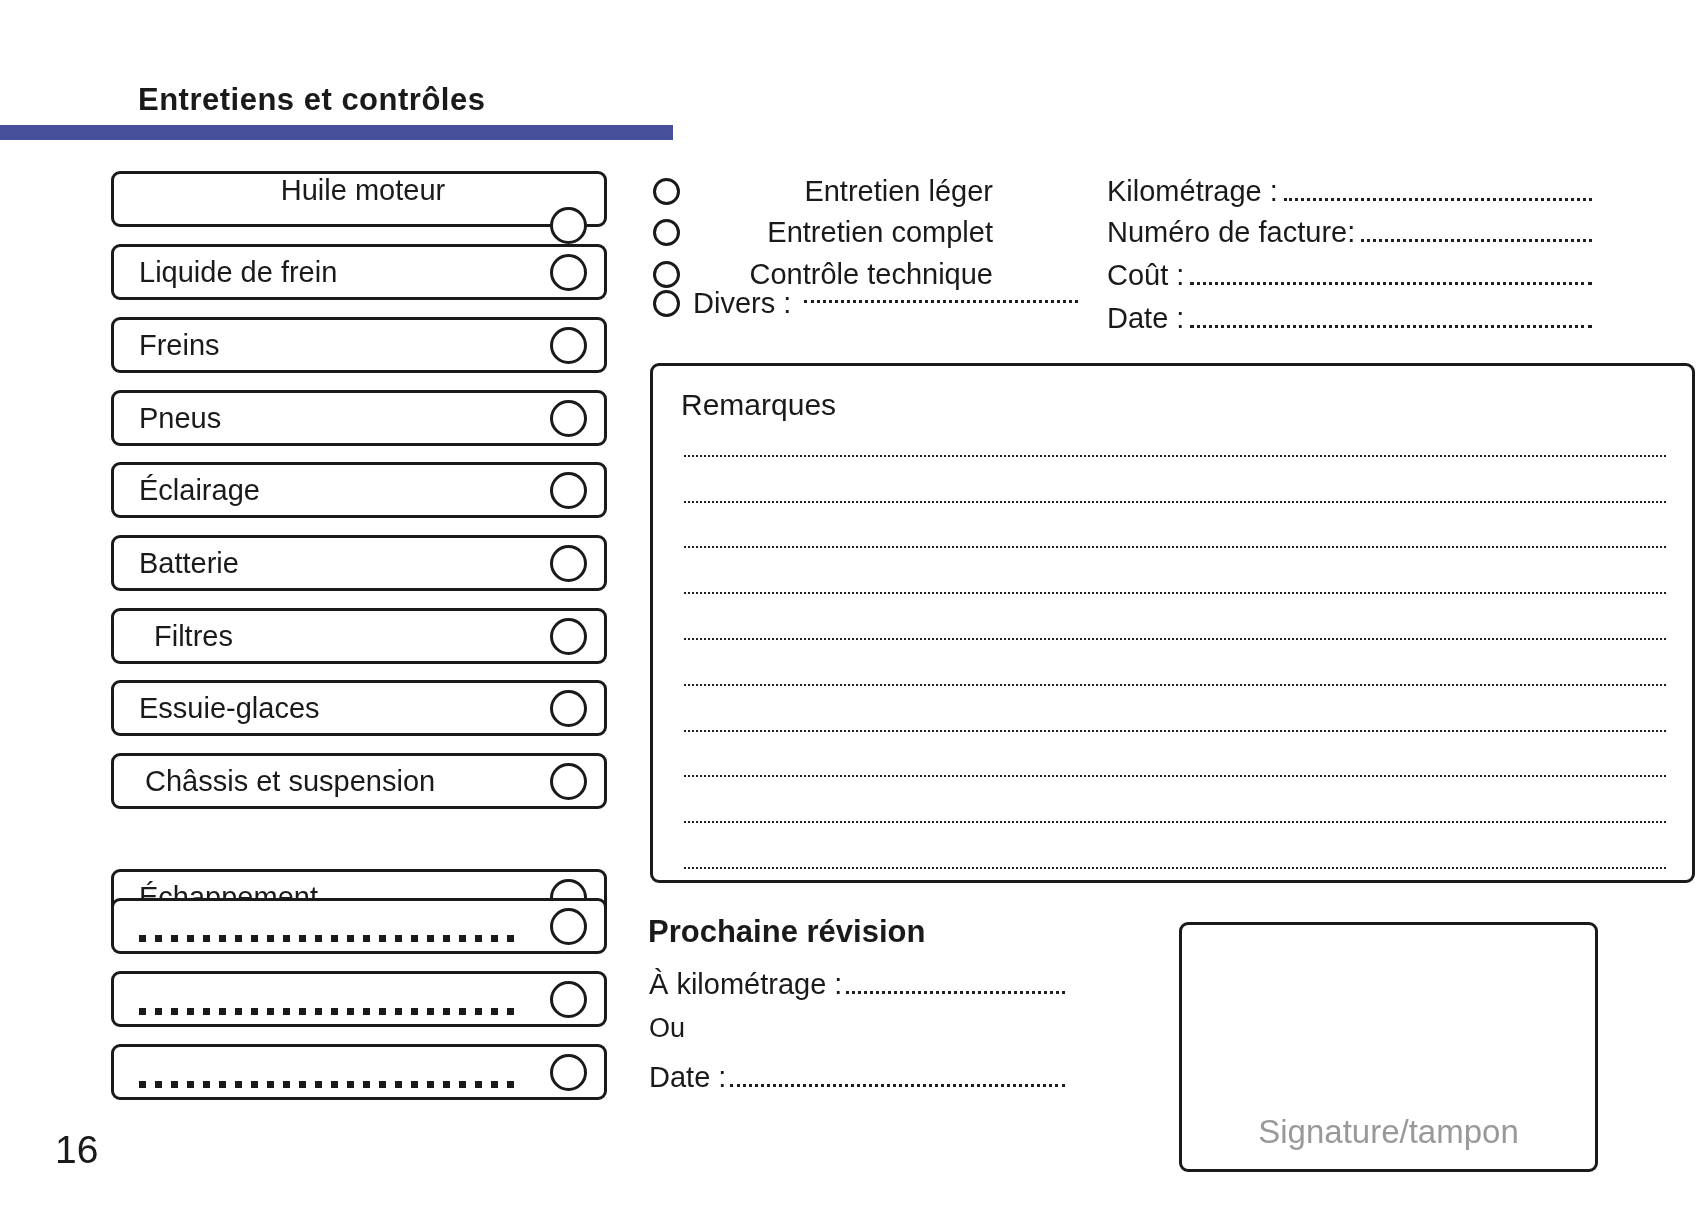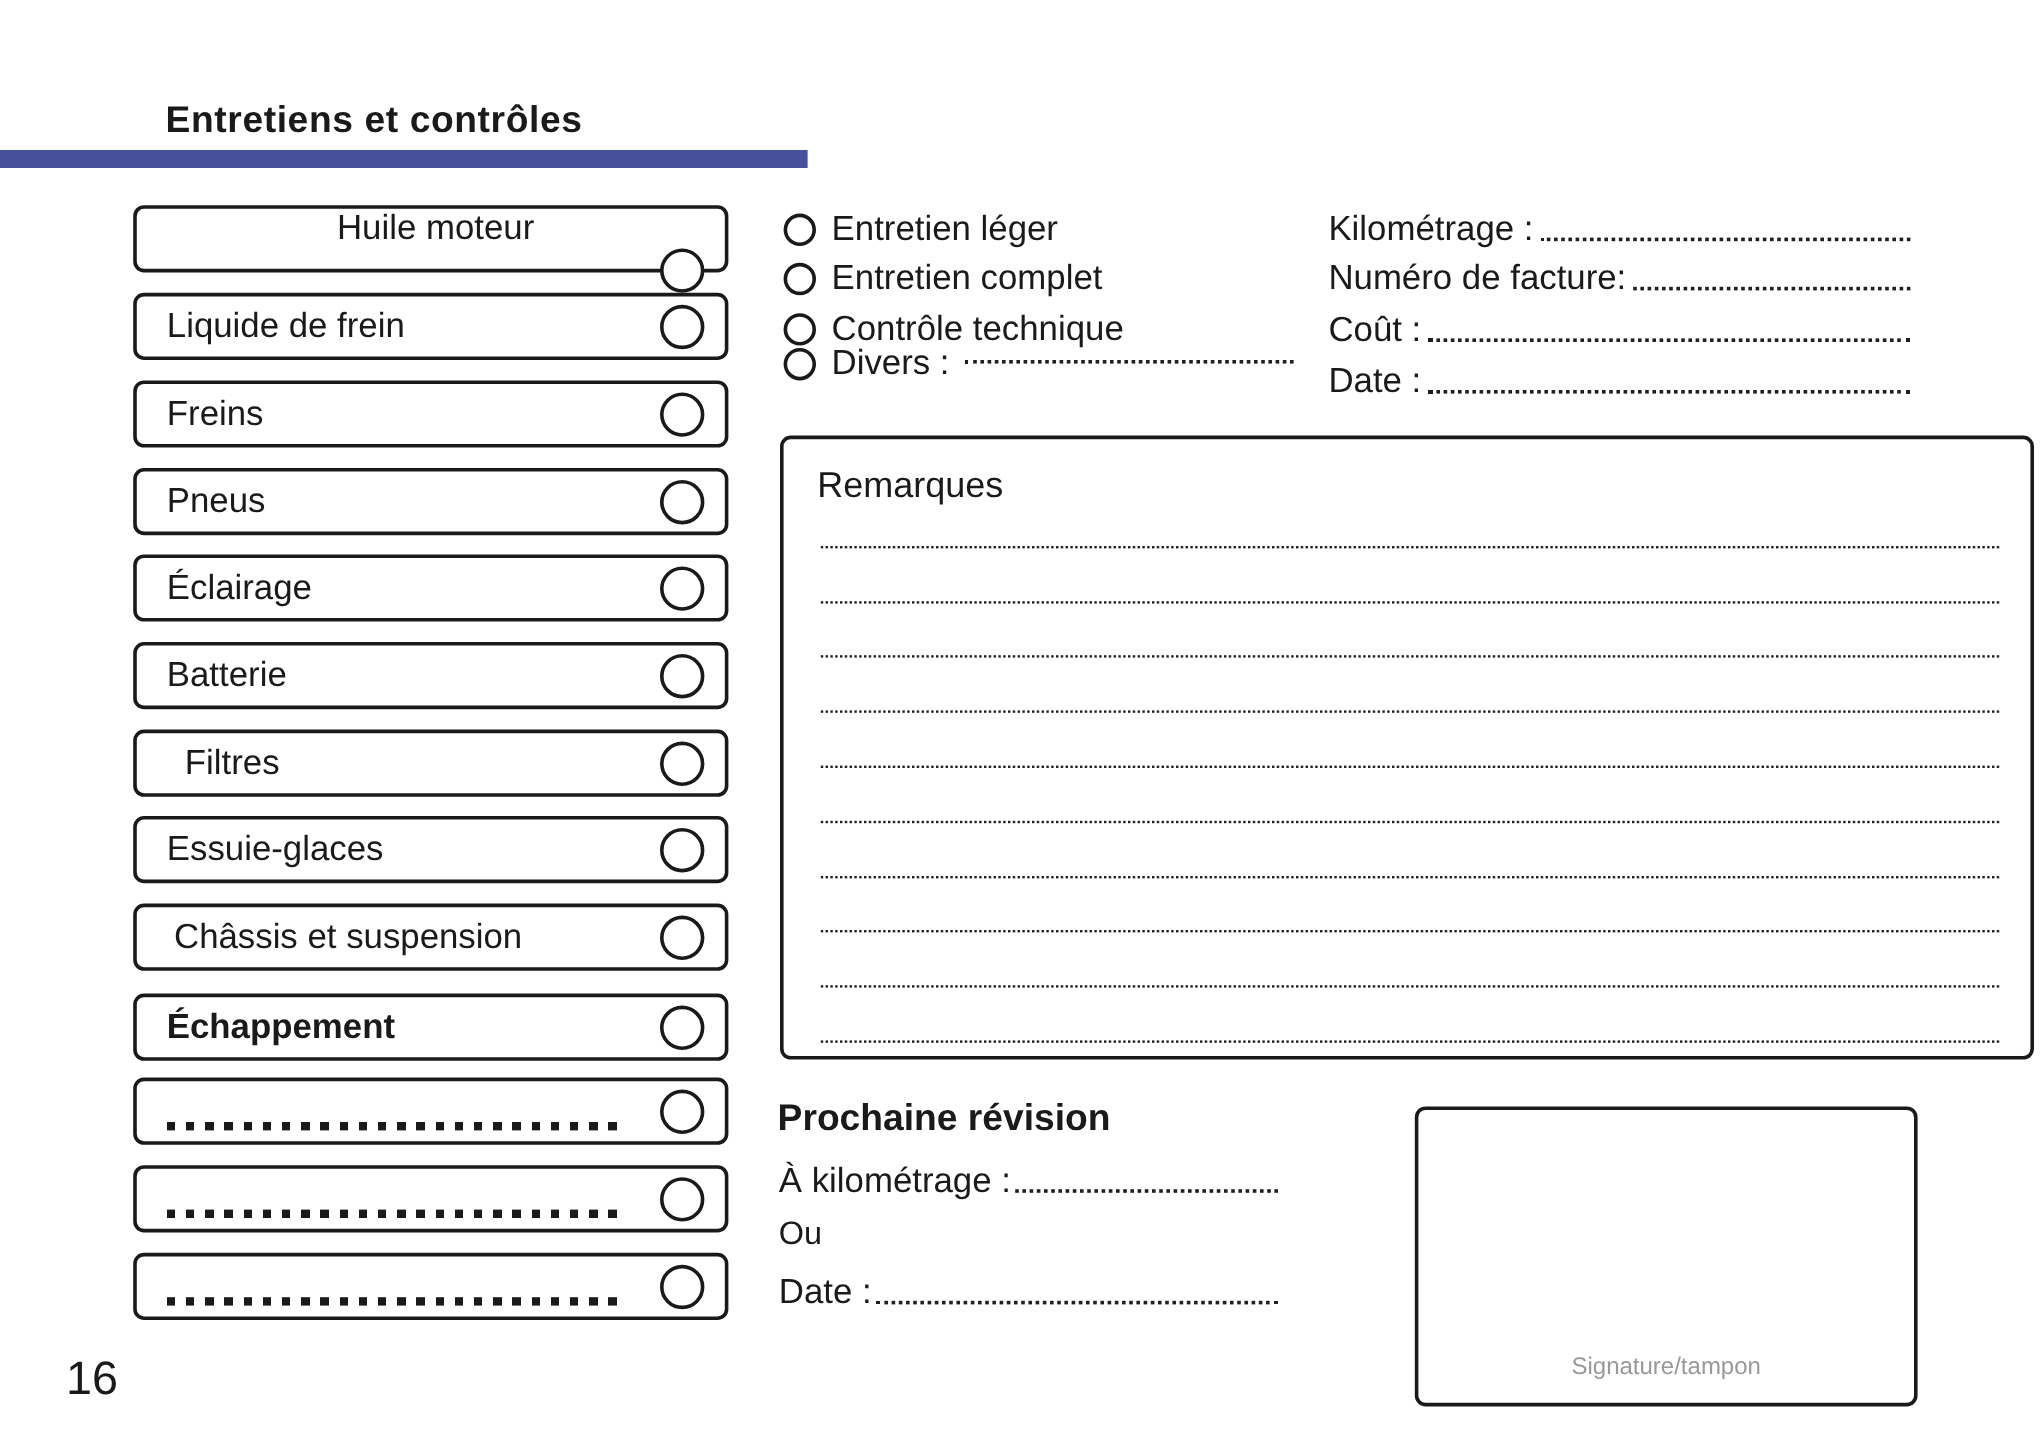--- a/index.html
+++ b/index.html
@@ -19,21 +19,21 @@
   .check-box .lbl{font-size:29px;white-space:nowrap;}
   .check-circle{
     width:37px;height:37px;box-sizing:border-box;border:3px solid #1a1a1a;border-radius:50%;
     margin-left:auto;flex:0 0 auto;background:#fff;
   }
   .box-leader{
     flex:0 0 auto;width:380px;height:7px;margin-top:24px;
     background:repeating-linear-gradient(90deg,#1a1a1a 0 7px,transparent 7px 16px);
   }
   
-  .svc-row{position:absolute;left:653px;display:flex;align-items:center;gap:13px;height:34px;}
+  .svc-row{position:absolute;left:653px;display:flex;align-items:center;gap:13px;height:34px;justify-content:space-between;}
   .radio-circle{
     width:27px;height:27px;box-sizing:border-box;border:3px solid #1a1a1a;border-radius:50%;
     flex:0 0 auto;background:#fff;
   }
   .svc-row .lbl{font-size:29px;white-space:nowrap;}
   .fill-line{flex:1 1 auto;height:0;border-bottom:3px dotted #1f1f1f;margin-bottom:4px;}
   
   .field-row{position:absolute;left:1107px;width:485px;display:flex;align-items:flex-end;height:36px;}
   .field-row .lbl{font-size:29px;white-space:nowrap;line-height:34px;}
   .field-row .fill-line{margin-bottom:7px;margin-left:6px;}
@@ -51,21 +51,21 @@
   .next-row .lbl{font-size:29px;white-space:nowrap;line-height:34px;}
   .next-row .fill-line{margin-bottom:7px;margin-left:4px;}
   .or-label{position:absolute;left:649px;top:1013px;font-size:27px;}
   
   .signature-box{
     position:absolute;left:1179px;top:922px;width:419px;height:250px;box-sizing:border-box;
     border:3px solid #1a1a1a;border-radius:9px;background:#fff;
   }
   .signature-label{
     position:absolute;left:0;right:0;bottom:18px;text-align:center;
-    font-size:20px;color:#999999;
+    font-size:33px;color:#999999;
   }
   .page-number{position:absolute;left:55px;top:1128px;font-size:39px;}
 </style>
 </head>
 <body>
 
 <div class="canvas">
 
   <div class="title">Entretiens et contrôles</div>
   <div class="accent-bar"></div>
@@ -99,21 +99,21 @@
     <span class="check-circle"></span>
   </div>
   <div class="check-box" style="top:680px;">
     <span class="lbl">Essuie-glaces</span>
     <span class="check-circle"></span>
   </div>
   <div class="check-box" style="top:753px;padding-left:31px;">
     <span class="lbl">Châssis et suspension</span>
     <span class="check-circle"></span>
   </div>
-  <div class="check-box" style="top:828px;font-weight:bold;">
+  <div class="check-box" style="top:869px;">
     <span class="lbl">Échappement</span>
     <span class="check-circle"></span>
   </div>
   <div class="check-box" style="top:898px;">
     <span class="box-leader"></span>
     <span class="check-circle"></span>
   </div>
   <div class="check-box" style="top:971px;">
     <span class="box-leader"></span>
     <span class="check-circle"></span>

